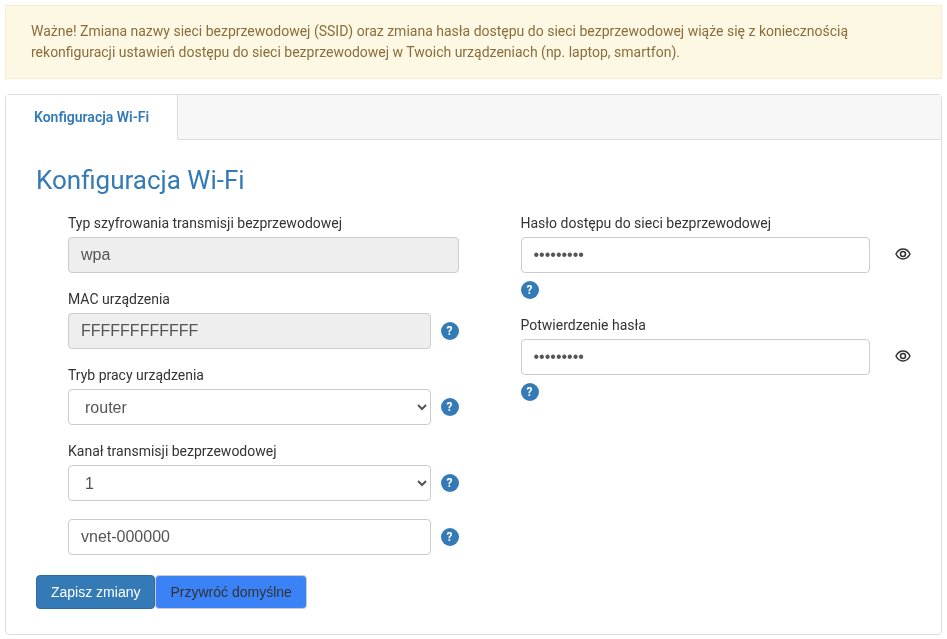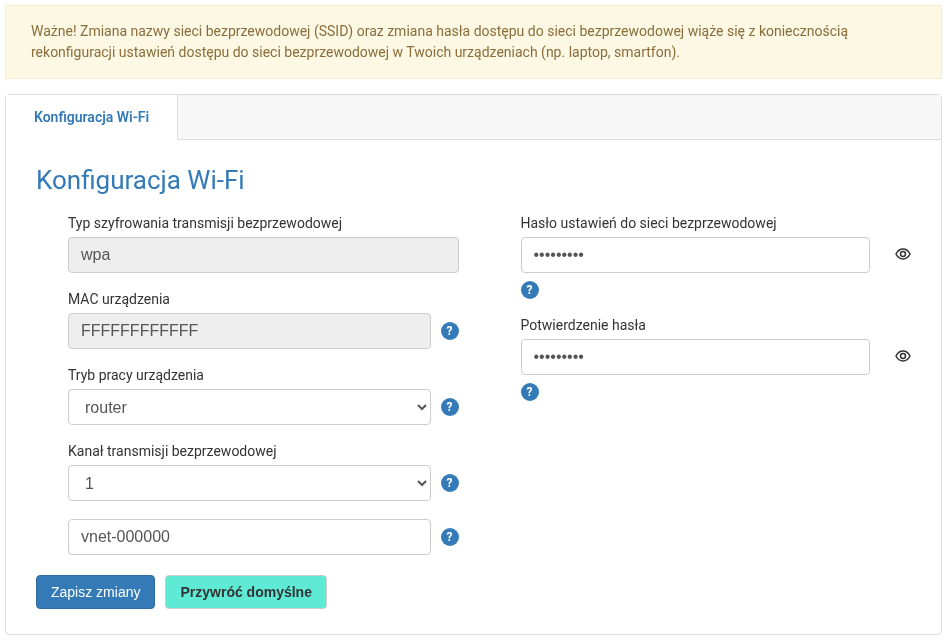--- a/index.html
+++ b/index.html
@@ -115,40 +115,38 @@
     .password-row .form-control {
       flex: 1;
     }
     .eye-btn {
       cursor: pointer;
       color: #333;
       flex-shrink: 0;
     }
     .button-row {
       display: flex;
-      gap: 10px;
       margin-top: 20px;
     }
     .btn {
       padding: 8px 14px;
       border-radius: 4px;
       font-size: 14px;
       cursor: pointer;
       border: 1px solid transparent;
     }
     .btn-primary {
       background: #337ab7;
       border-color: #2e6da4;
       color: #fff;
     }
     .btn-default {
-      background: #5eead4;
+      background: #3b82f6;
       border-color: #ccc;
       color: #333;
-      font-weight: bold;
     }
   </style>
 </head>
 <body>
 
 <div class="alert-warning">
   <span>Ważne! Zmiana nazwy sieci bezprzewodowej (SSID) oraz zmiana hasła dostępu do sieci bezprzewodowej wiąże się z koniecznością rekonfiguracji ustawień dostępu do sieci bezprzewodowej w Twoich urządzeniach (np. laptop, smartfon).</span>
 </div>
 
 <div class="tabs-container">
@@ -210,21 +208,21 @@
         <div class="button-row">
           <button class="btn btn-primary">Zapisz zmiany</button>
           <button class="btn btn-default">Przywróć domyślne</button>
         </div>
 
       </div>
 
       <div class="col">
 
         <div class="form-group">
-          <label class="form-label">Hasło ustawień do sieci bezprzewodowej</label>
+          <label class="form-label">Hasło dostępu do sieci bezprzewodowej</label>
           <div class="password-row">
             <input type="text" class="form-control" value="•••••••••" style="">
             <span class="eye-btn">
               <svg width="16" height="16" viewBox="0 0 16 16" fill="none" stroke="currentColor" stroke-width="1.5">
                 <path d="M1 8s2.5-5 7-5 7 5 7 5-2.5 5-7 5-7-5-7-5z"></path>
                 <circle cx="8" cy="8" r="2.5"></circle>
               </svg>
             </span>
           </div>
           <div class="help-below">

